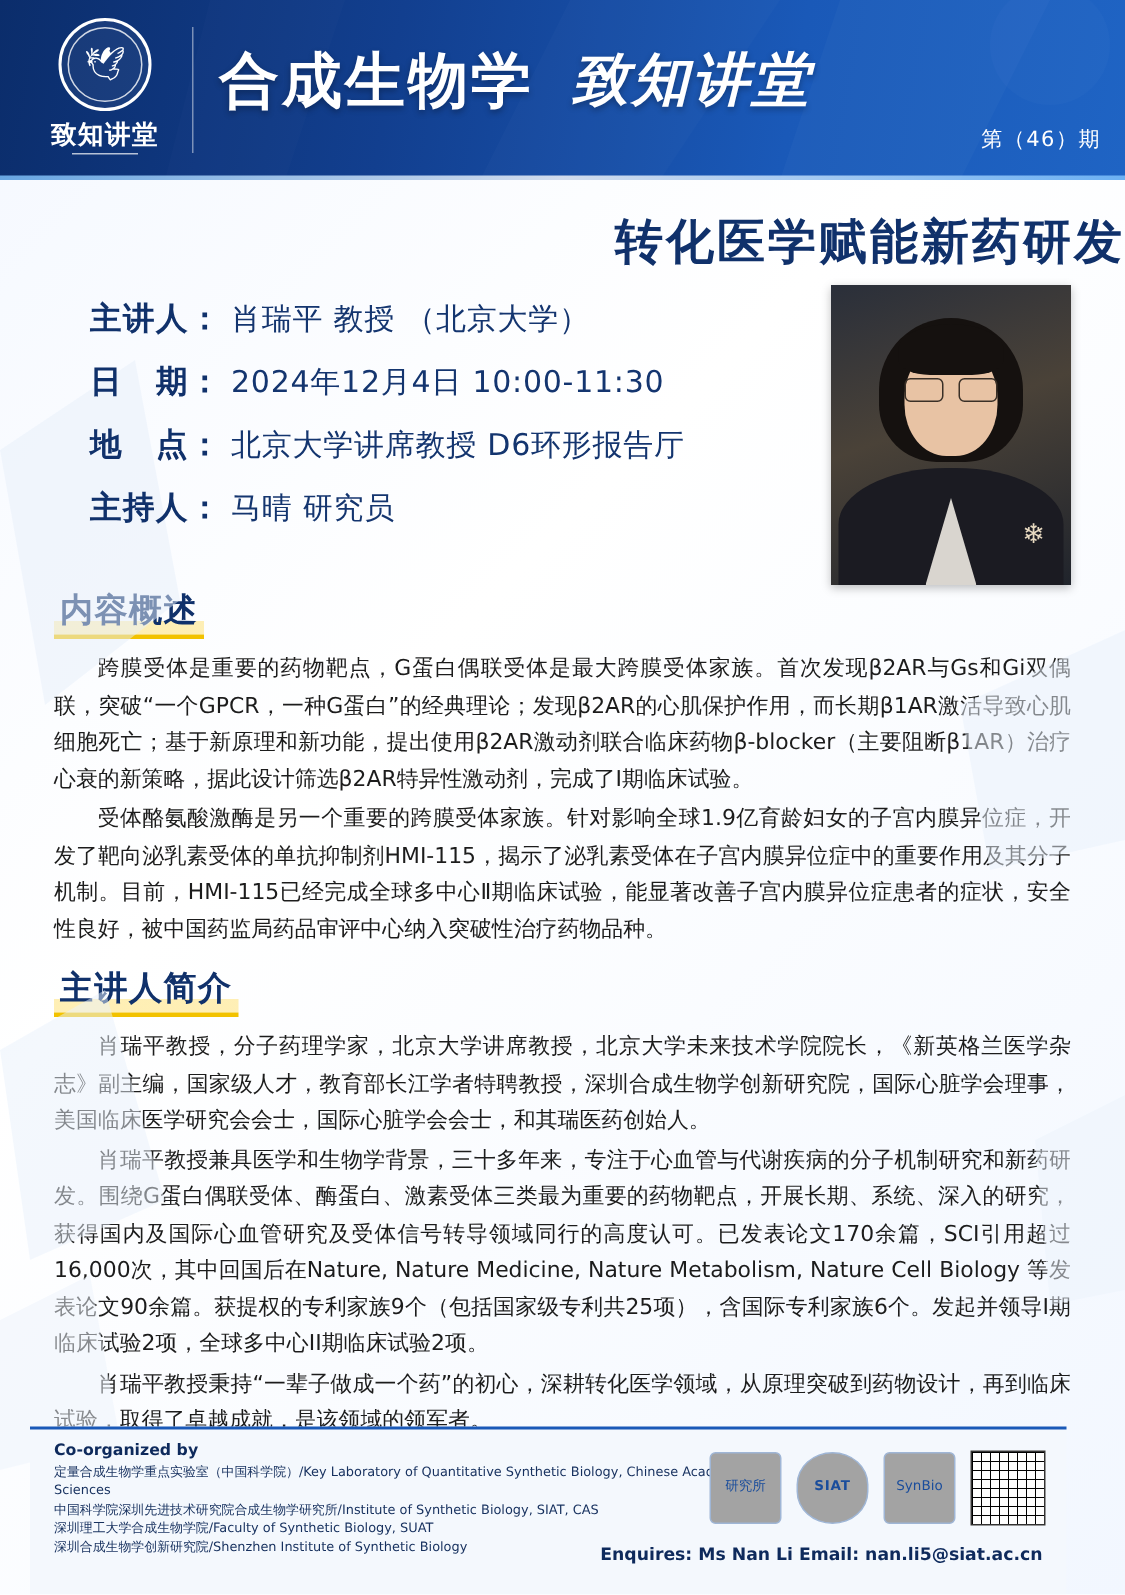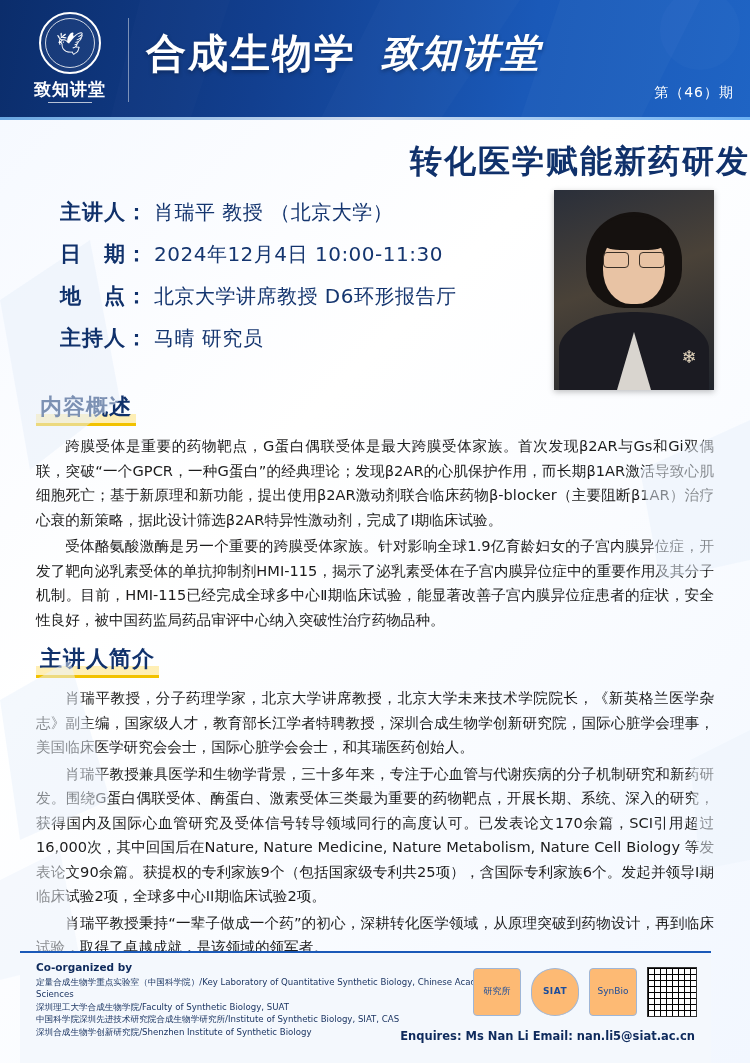--- a/index.html
+++ b/index.html
@@ -324,21 +324,21 @@
     top: 14px;
     display: flex;
     align-items: center;
     gap: 10px;
   }
   .flogo {
     width: 46px;
     height: 46px;
     border: 1px solid #9fb6d6;
     border-radius: 4px;
-    background: #fdba74;
+    background: #a3a3a3;
     display: flex;
     align-items: center;
     justify-content: center;
     font-size: 9px;
     color: #1a4d9c;
     text-align: center;
     line-height: 1.1;
     overflow: hidden;
   }
   .flogo.oval {
@@ -461,22 +461,22 @@
     <p>肖瑞平教授，分子药理学家，北京大学讲席教授，北京大学未来技术学院院长，《新英格兰医学杂志》副主编，国家级人才，教育部长江学者特聘教授，深圳合成生物学创新研究院，国际心脏学会理事，美国临床医学研究会会士，国际心脏学会会士，和其瑞医药创始人。</p>
     <p>肖瑞平教授兼具医学和生物学背景，三十多年来，专注于心血管与代谢疾病的分子机制研究和新药研发。围绕G蛋白偶联受体、酶蛋白、激素受体三类最为重要的药物靶点，开展长期、系统、深入的研究，获得国内及国际心血管研究及受体信号转导领域同行的高度认可。已发表论文170余篇，SCI引用超过16,000次，其中回国后在Nature, Nature Medicine, Nature Metabolism, Nature Cell Biology 等发表论文90余篇。获提权的专利家族9个（包括国家级专利共25项），含国际专利家族6个。发起并领导I期临床试验2项，全球多中心II期临床试验2项。</p>
     <p>肖瑞平教授秉持“一辈子做成一个药”的初心，深耕转化医学领域，从原理突破到药物设计，再到临床试验，取得了卓越成就，是该领域的领军者。</p>
   </div>
 
   
   <div class="footer">
     <div class="footer-left">
       <div class="coorg-title">Co-organized by</div>
       <div class="coorg-line">定量合成生物学重点实验室（中国科学院）/Key Laboratory of Quantitative Synthetic Biology, Chinese Academy of Sciences</div>
+      <div class="coorg-line">中国科学院深圳先进技术研究院合成生物学研究所/Institute of Synthetic Biology, SIAT, CAS</div>
       <div class="coorg-line">深圳理工大学合成生物学院/Faculty of Synthetic Biology, SUAT</div>
-      <div class="coorg-line">中国科学院深圳先进技术研究院合成生物学研究所/Institute of Synthetic Biology, SIAT, CAS</div>
       <div class="coorg-line">深圳合成生物学创新研究院/Shenzhen Institute of Synthetic Biology</div>
     </div>
 
     <div class="footer-logos">
       <div class="flogo">研究所</div>
       <div class="flogo oval">SIAT</div>
       <div class="flogo">SynBio</div>
       <div class="qr"></div>
     </div>
 

